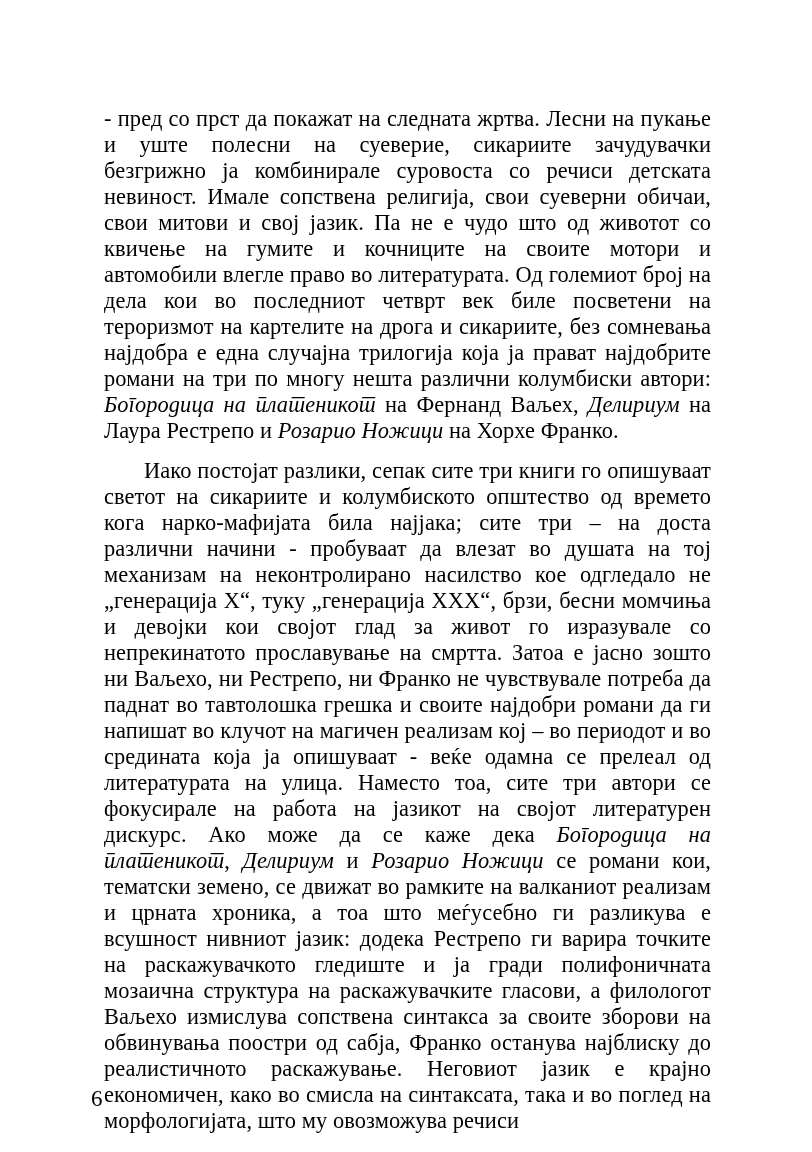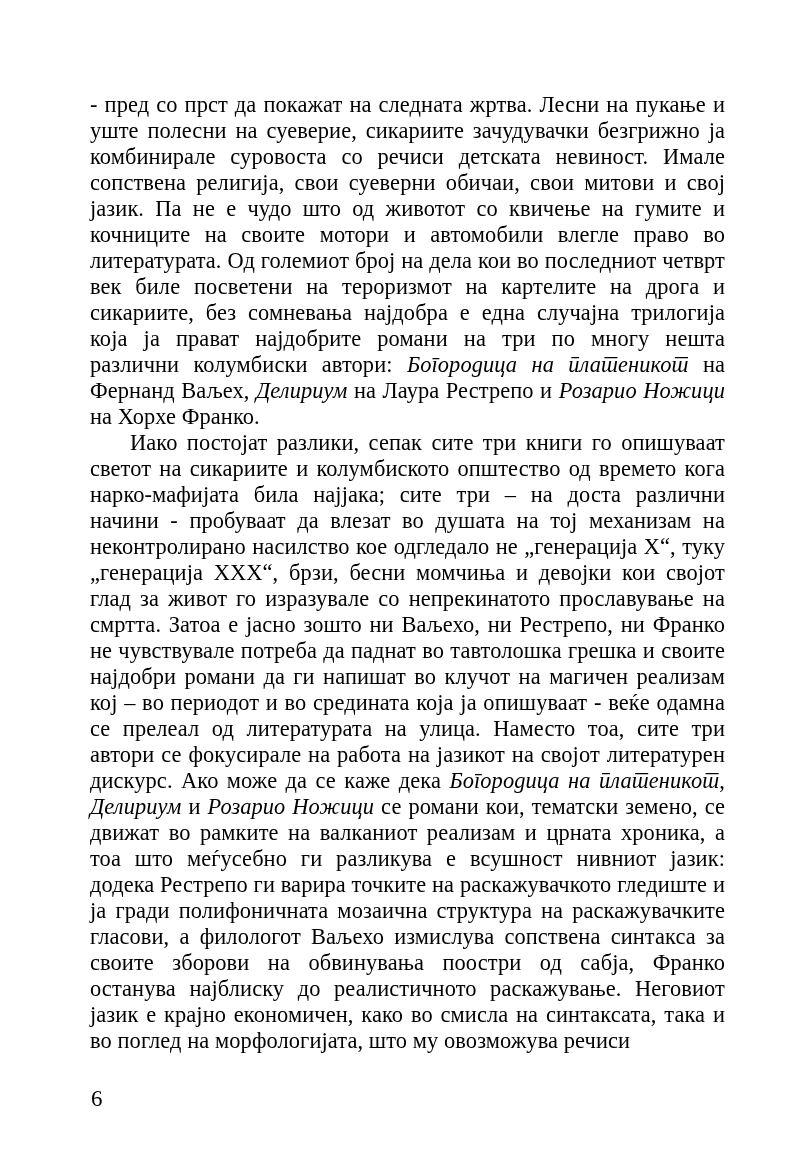--- a/index.html
+++ b/index.html
@@ -22,21 +22,21 @@
     top: 92px;
     width: 635px;
     font-family: "Liberation Serif", "DejaVu Serif", serif;
     font-size: 22.4px;
     line-height: 26px;
     text-align: justify;
     color: #000000;
     letter-spacing: 0.1px;
   }
   .text-block p {
-    margin: 0;
+    margin: 14px;
     padding: 0;
   }
   .text-block p.indent {
     text-indent: 40px;
   }
   .text-block em {
     font-style: italic;
     font-weight: normal;
   }
   .page-number {

